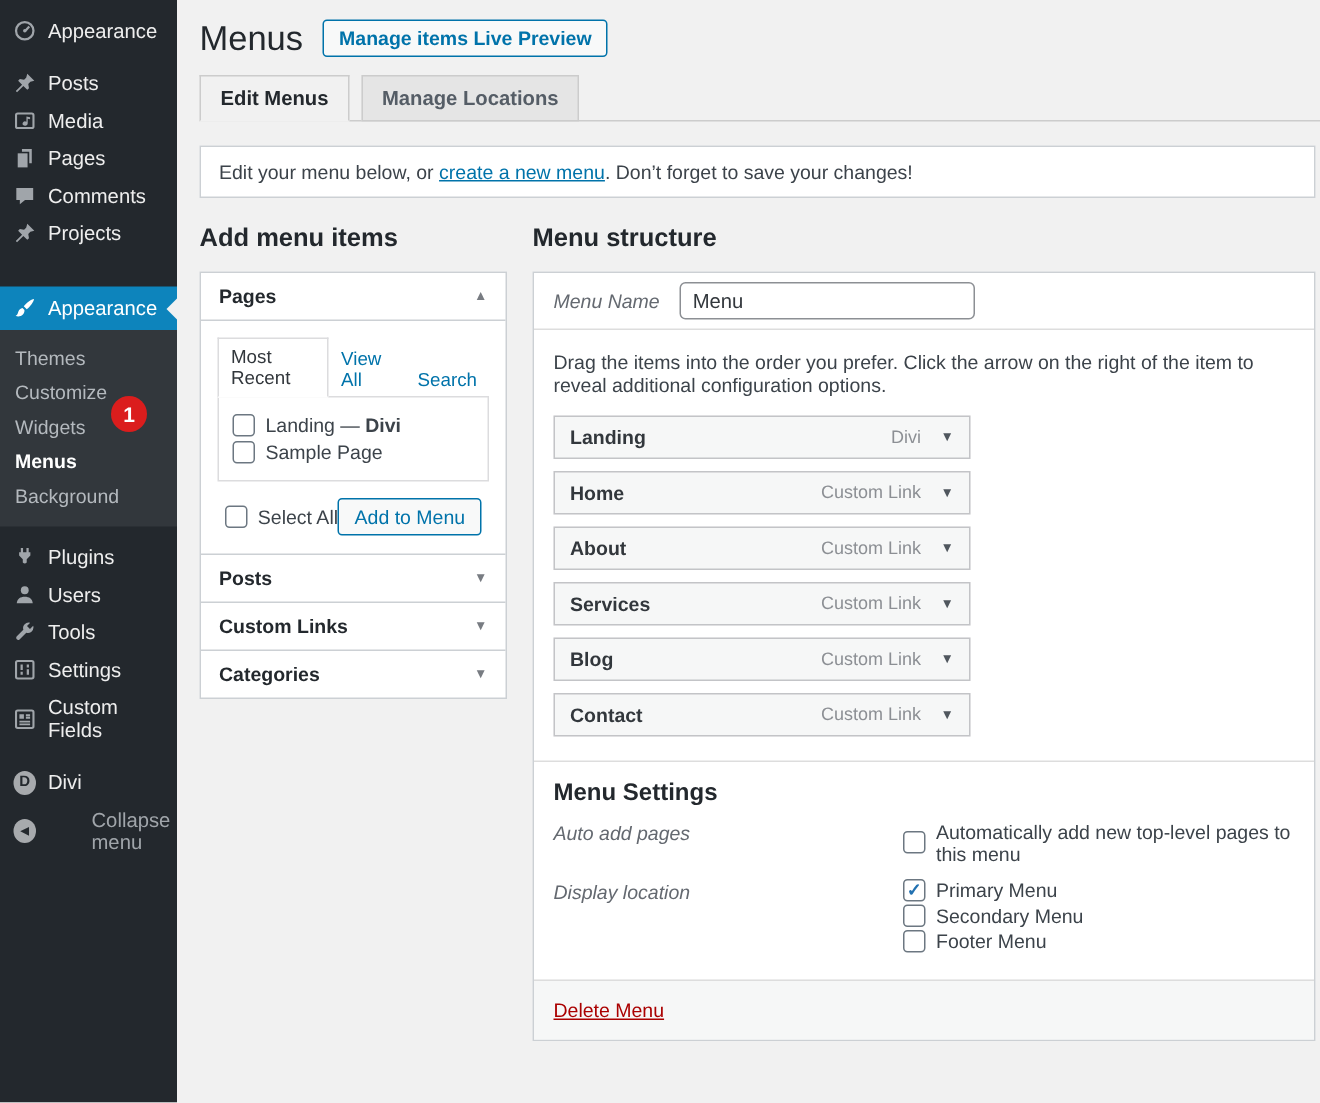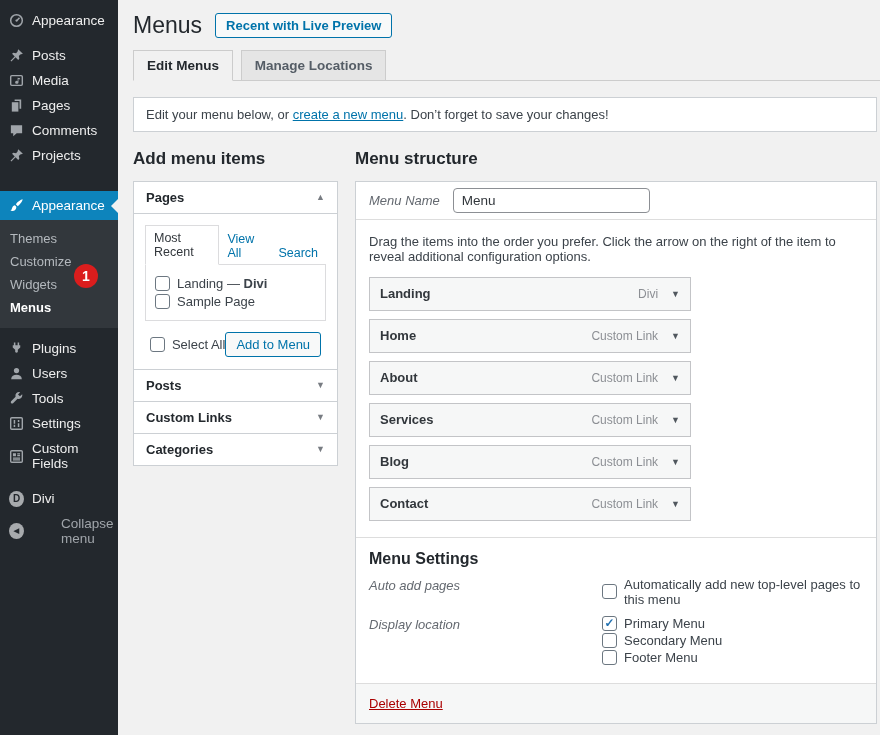--- a/index.html
+++ b/index.html
@@ -57,21 +57,21 @@
   .cb.checked::after { content:"✓"; color:#2271b1; font-size:12px; font-weight:bold; line-height:1; }
   .pages-footer { display:flex; justify-content:center; align-items:center; margin-top:11px; }
 
   
   .menu-edit { background:#fff; border:1px solid #ccd0d4; }
   .name-row { display:flex; align-items:center; padding:6px 13px; border-bottom:1px solid #ddd; }
   .name-label { font-style:italic; color:#646970; margin-right:13px;text-align:right; }
   .name-input { width:197px; height:25px; border:1px solid #8c8f94; border-radius:4px; padding:0 8px; font-size:13.5px; color:#32373c; background:#fff; font-family:inherit; }
   .drag-hint { padding:14px 13px 13px; color:#3c434a; }
   .menu-items { padding:0 13px; }
-  .menu-item-bar { width:322px; height:29px; border:1px solid #c3c4c7; background:#f6f7f7; display:flex; align-items:center; padding:16px 10px; margin-bottom:8px; cursor:move; }
+  .menu-item-bar { width:278px; height:29px; border:1px solid #c3c4c7; background:#f6f7f7; display:flex; align-items:center; padding:4px 10px; margin-bottom:8px; cursor:move; }
   .mi-label { font-weight:600; color:#32373c; font-size:13px; flex:1; }
   .mi-type { color:#8c8f94; font-size:12px; margin-right:13px; }
   .mi-arrow { color:#50575e; font-size:9px; cursor:pointer; }
   .settings-sep { border-top:1px solid #ddd; margin-top:16px; }
   .menu-settings { padding:0 13px; }
   h3.settings-head { font-size:16px; font-weight:600; color:#23282d; margin:12px 0 9px; }
   .setting-row { display:flex; margin-bottom:7px; }
   .setting-label { width:233px; min-width:233px; font-style:italic; color:#646970; padding-top:1px; }
   .setting-options .cb-row { margin:0 0 2px; }
   .panel-footer { margin-top:16px; background:#f6f7f7; border-top:1px solid #ddd; padding:12px 13px; }
@@ -148,20 +148,21 @@
     </span>
     <span>Appearance</span>
     <span class="active-arrow"></span>
   </div>
 
   <div class="submenu">
     <div class="submenu-item">Themes</div>
     <div class="submenu-item">Customize</div>
     <div class="submenu-item">Widgets</div>
     <div class="submenu-item current">Menus</div>
+    <div class="submenu-item">Background</div>
   </div>
 
   <div class="side-item gap8">
     <span class="ico">
       <svg width="15" height="15" viewBox="0 0 16 16">
           <path fill="currentColor" d="M5.2 1.5h1.6v3h2.4v-3h1.6v3H12v2.3L9.4 9.4v2.4a2 2 0 0 1-2.8 0V9.4L4 6.8V4.5h1.2z"></path>
         </svg>
     </span>
     <span>Plugins</span>
   </div>
@@ -219,21 +220,21 @@
     <span>Collapse menu</span>
   </div>
 </div>
 
 <div class="badge">1</div>
 
 <div class="content">
 
   <div class="page-header">
     <h1 class="title">Menus</h1>
-    <button class="btn bold">Recent with Live Preview</button>
+    <button class="btn bold">Manage items Live Preview</button>
   </div>
 
   <div class="tabs">
     <span class="nav-tab active">Edit Menus</span>
     <span class="nav-tab">Manage Locations</span>
   </div>
 
   <div class="notice">
     <span>Edit your menu below, or </span><span class="link">create a new menu</span><span>. Don’t forget to save your changes!</span>
   </div>

